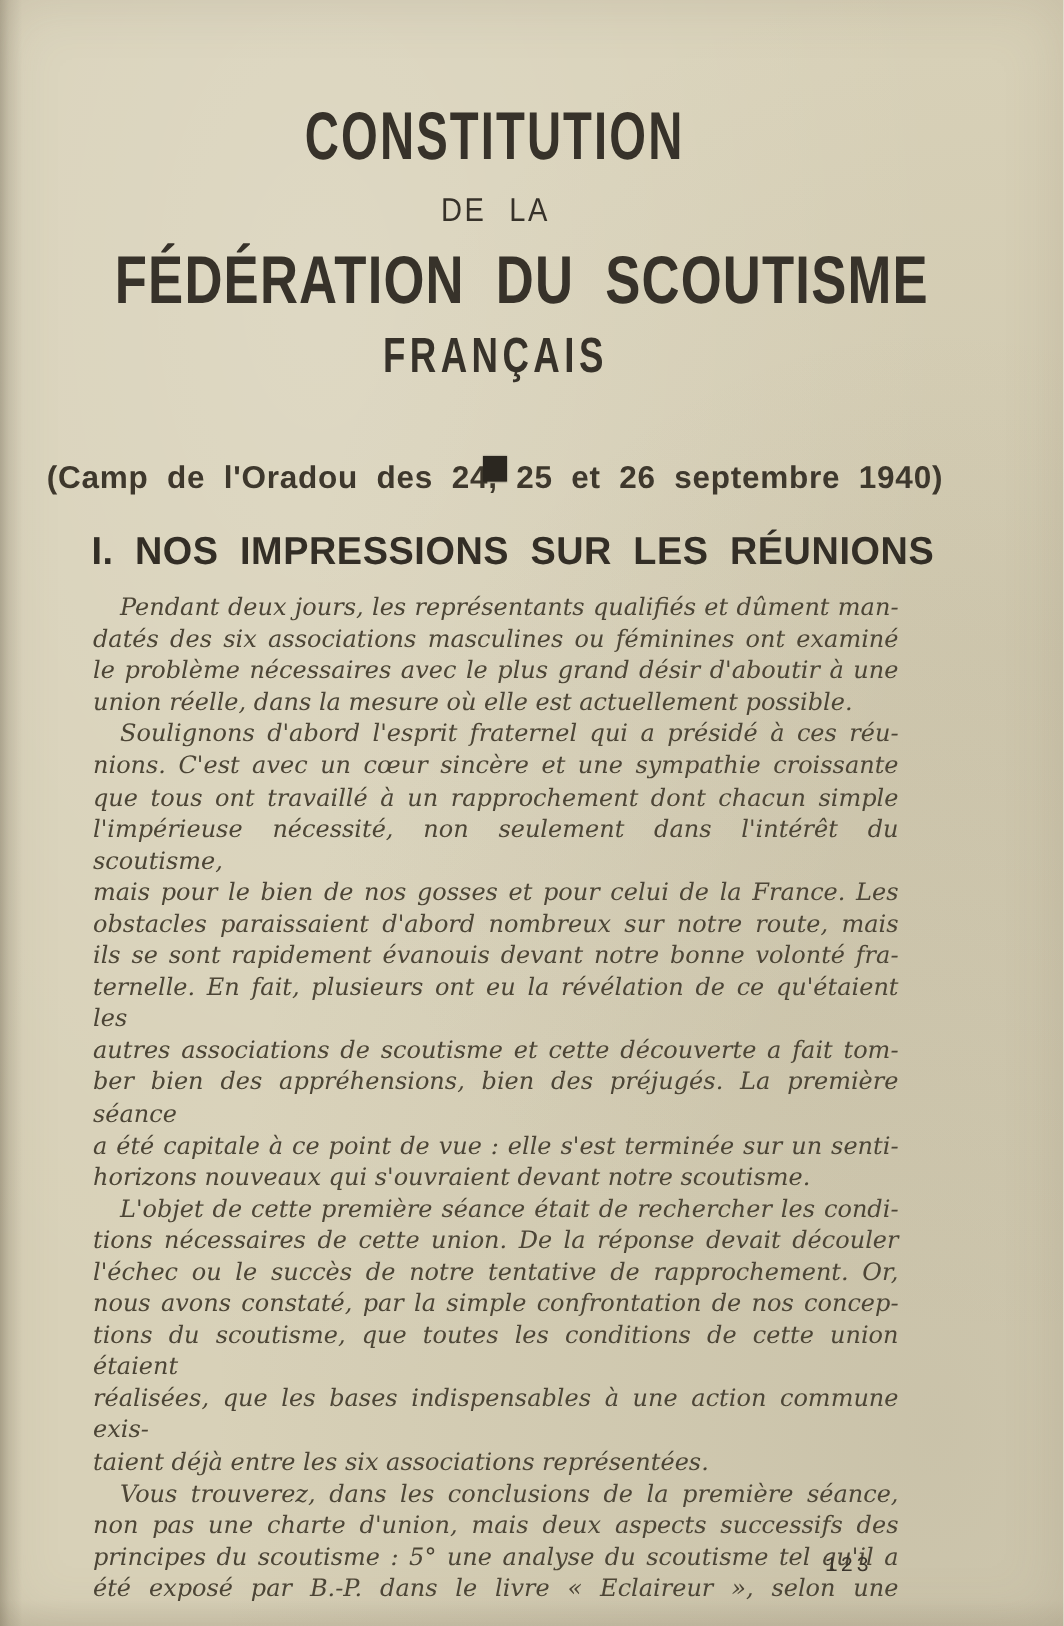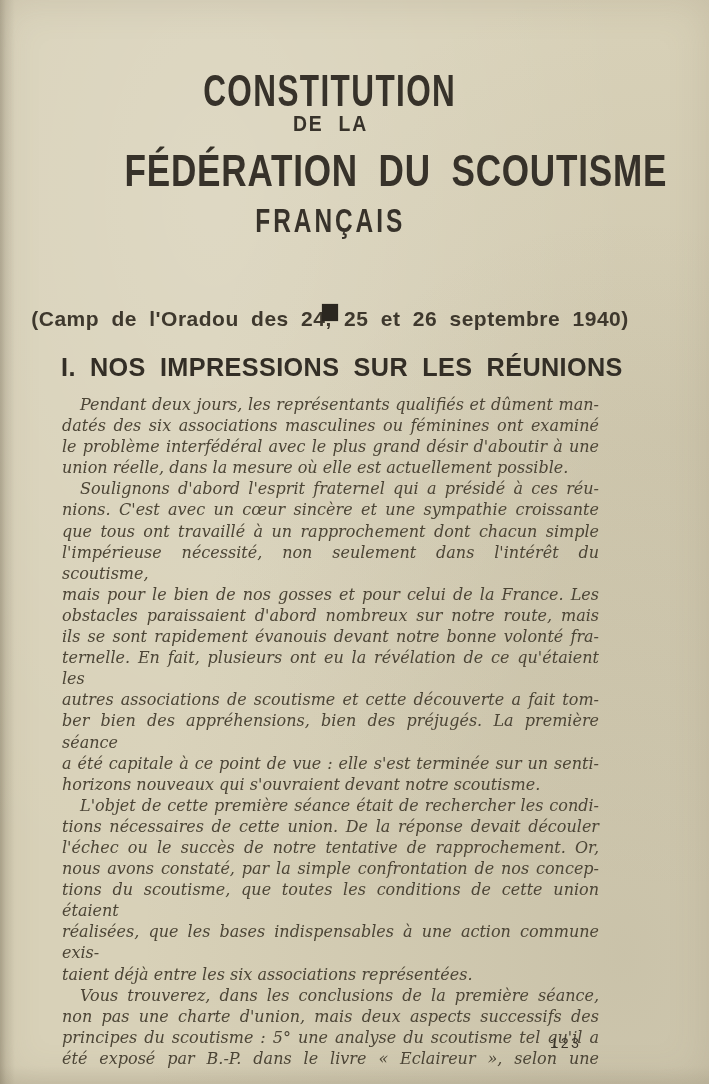--- a/index.html
+++ b/index.html
@@ -21,23 +21,23 @@
     box-shadow: inset 0 0 40px rgba(120,108,82,.18);
   }
   .title-block {
     position:absolute; left:0; top:0; width:660px;
     text-align:center;
     color:#37322a;
   }
   .squeeze { display:inline-block; white-space:nowrap; transform-origin:50% 50%; }
   .t1 { margin-top:68px;  font-size:45px; font-weight:bold; line-height:1.0; }
   .t1 .squeeze { transform:scaleX(.70); letter-spacing:2px; }
-  .t2 {  font-size:22px; font-weight:bold; line-height:1.0; }
+  .t2 { margin-top:16px;  font-size:22px; font-weight:normal; line-height:1.0; }
   .t2 .squeeze { transform:scaleX(.88); letter-spacing:2px; word-spacing:9px; }
-  .t3 { margin-top:13px;  font-size:45px; font-weight:bold; line-height:1.0;padding-left:48px; }
+  .t3 { margin-top:13px;  font-size:45px; font-weight:bold; line-height:1.0; }
   .t3 .squeeze { transform:scaleX(.78); letter-spacing:1px; word-spacing:13px; }
   .t4 { margin-top:11px;  font-size:33px; font-weight:bold; line-height:1.0; }
   .t4 .squeeze { transform:scaleX(.74); letter-spacing:4px; }
   .subtitle {
     position:absolute; left:0; top:261px; width:660px;
     text-align:center;
     font-size:21px; font-weight:700;
     letter-spacing:.5px; word-spacing:6px;
     color:#3e382d;
     margin-top:46px;
@@ -92,21 +92,21 @@
   <div class="subtitle">(Camp de l'Oradou des 24, 25 et 26 septembre 1940)</div>
 
   <div class="ornament"></div>
 
   <div class="section-heading">I. NOS IMPRESSIONS SUR LES RÉUNIONS</div>
 
   <div class="body-text">
       <div class="para">
         <div class="line first">Pendant deux jours, les représentants qualifiés et dûment man-</div>
         <div class="line">datés des six associations masculines ou féminines ont examiné</div>
-        <div class="line">le problème interfédéral avec le plus grand désir d'aboutir à une</div>
+        <div class="line">le problème nécessaires avec le plus grand désir d'aboutir à une</div>
         <div class="line last">union réelle, dans la mesure où elle est actuellement possible.</div>
       </div>
       <div class="para">
         <div class="line first">Soulignons d'abord l'esprit fraternel qui a présidé à ces réu-</div>
         <div class="line">nions. C'est avec un cœur sincère et une sympathie croissante</div>
         <div class="line">que tous ont travaillé à un rapprochement dont chacun simple</div>
         <div class="line">l'impérieuse nécessité, non seulement dans l'intérêt du scoutisme,</div>
         <div class="line">mais pour le bien de nos gosses et pour celui de la France. Les</div>
         <div class="line">obstacles paraissaient d'abord nombreux sur notre route, mais</div>
         <div class="line">ils se sont rapidement évanouis devant notre bonne volonté fra-</div>

